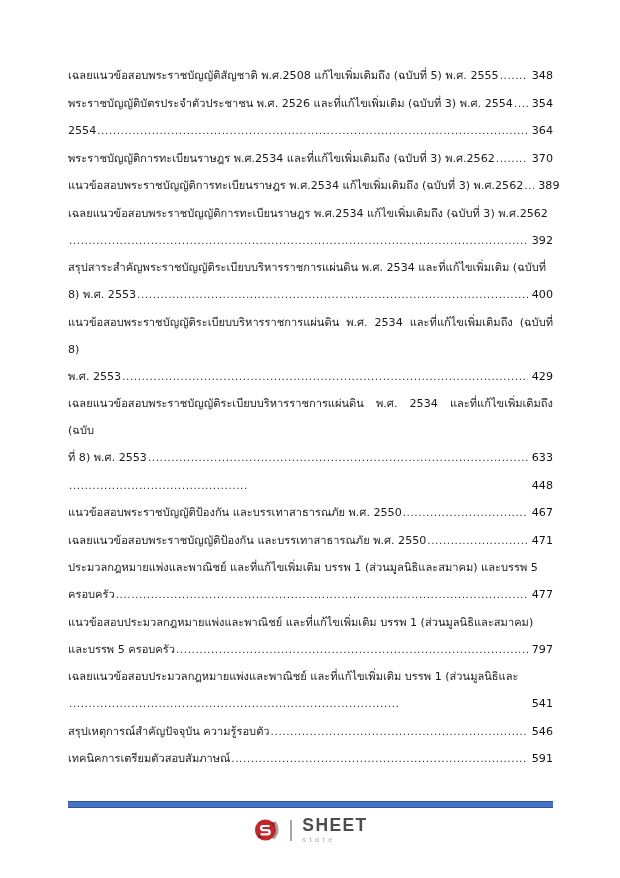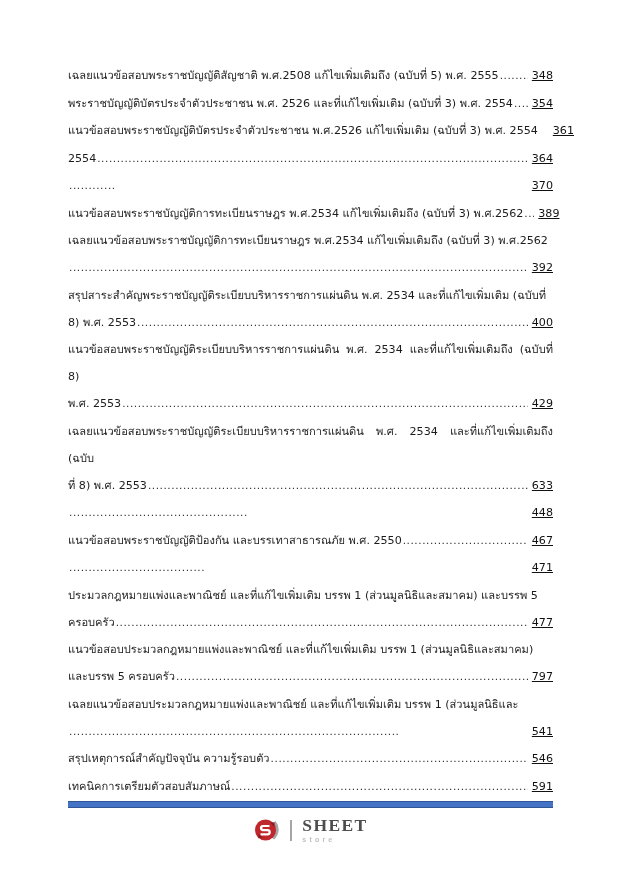--- a/index.html
+++ b/index.html
@@ -41,21 +41,20 @@
     text-justify: inter-word;
     margin: 0 0 0.5px 0;
     word-break: break-word;
     white-space: normal;
   }
 
   .pageno {
     font-size: 11.1px;
     color: #111;
     white-space: nowrap;
-    text-decoration: underline;
   }
 
   
   .flexline {
     display: flex;
     align-items: baseline;
     width: 100%;
   }
   .flexline .dots {
     flex: 1 1 auto;
@@ -127,21 +126,21 @@
   }
 
   .logo-text {
     display: flex;
     flex-direction: column;
     justify-content: center;
     line-height: 1;
   }
 
   .logo-sheet {
-    font-family: Liberation Serif, serif;
+    font-family: Liberation Sans, sans-serif;
     font-size: 17.5px;
     font-weight: 700;
     letter-spacing: 1.4px;
     color: #4d4d4d;
   }
 
   .logo-store {
     font-family: "Liberation Sans", sans-serif;
     font-size: 7px;
     font-weight: 700;
@@ -165,34 +164,28 @@
       </div>
       <div class="toc-entry">
         <div class="flexline">
           <span class="t">พระราชบัญญัติบัตรประจำตัวประชาชน พ.ศ. 2526 และที่แก้ไขเพิ่มเติม (ฉบับที่ 3) พ.ศ. 2554</span>
           <span class="dots">.......</span>
           <span class="pageno">354</span>
         </div>
       </div>
       <div class="toc-entry">
         <div class="flexline">
-          <span class="t">แนวข้อสอบพระราชบัญญัติบัตรประจำตัวประชาชน พ.ศ.2526 แก้ไขเพิ่มเติม (ฉบับที่ 3) พ.ศ. 2554</span>
-          <span class="dots"></span>
-          <span class="pageno">361</span>
-        </div>
-      </div>
-      <div class="toc-entry">
-        <div class="flexline">
           <span class="t">2554</span>
           <span class="dots">........................................................................................................................</span>
           <span class="pageno">364</span>
         </div>
       </div>
       <div class="toc-entry">
         <div class="flexline">
+          <span class="t">พระราชบัญญัติการทะเบียนราษฎร พ.ศ.2534 และที่แก้ไขเพิ่มเติมถึง (ฉบับที่ 3) พ.ศ.2562</span>
           <span class="dots">............</span>
           <span class="pageno">370</span>
         </div>
       </div>
       <div class="toc-entry">
         <div class="flexline">
           <span class="t">แนวข้อสอบพระราชบัญญัติการทะเบียนราษฎร พ.ศ.2534 แก้ไขเพิ่มเติมถึง (ฉบับที่ 3) พ.ศ.2562</span>
           <span class="dots">....</span>
           <span class="pageno">389</span>
         </div>
@@ -237,20 +230,21 @@
       </div>
       <div class="toc-entry">
         <div class="flexline">
           <span class="t">แนวข้อสอบพระราชบัญญัติป้องกัน และบรรเทาสาธารณภัย พ.ศ. 2550</span>
           <span class="dots">.........................................</span>
           <span class="pageno">467</span>
         </div>
       </div>
       <div class="toc-entry">
         <div class="flexline">
+          <span class="t">เฉลยแนวข้อสอบพระราชบัญญัติป้องกัน และบรรเทาสาธารณภัย พ.ศ. 2550</span>
           <span class="dots">...................................</span>
           <span class="pageno">471</span>
         </div>
       </div>
       <div class="toc-entry">
         <div class="wrap-head">ประมวลกฎหมายแพ่งและพาณิชย์ และที่แก้ไขเพิ่มเติม บรรพ 1 (ส่วนมูลนิธิและสมาคม) และบรรพ 5</div>
         <div class="flexline">
           <span class="t">ครอบครัว</span>
           <span class="dots">...............................................................................................................</span>
           <span class="pageno">477</span>

